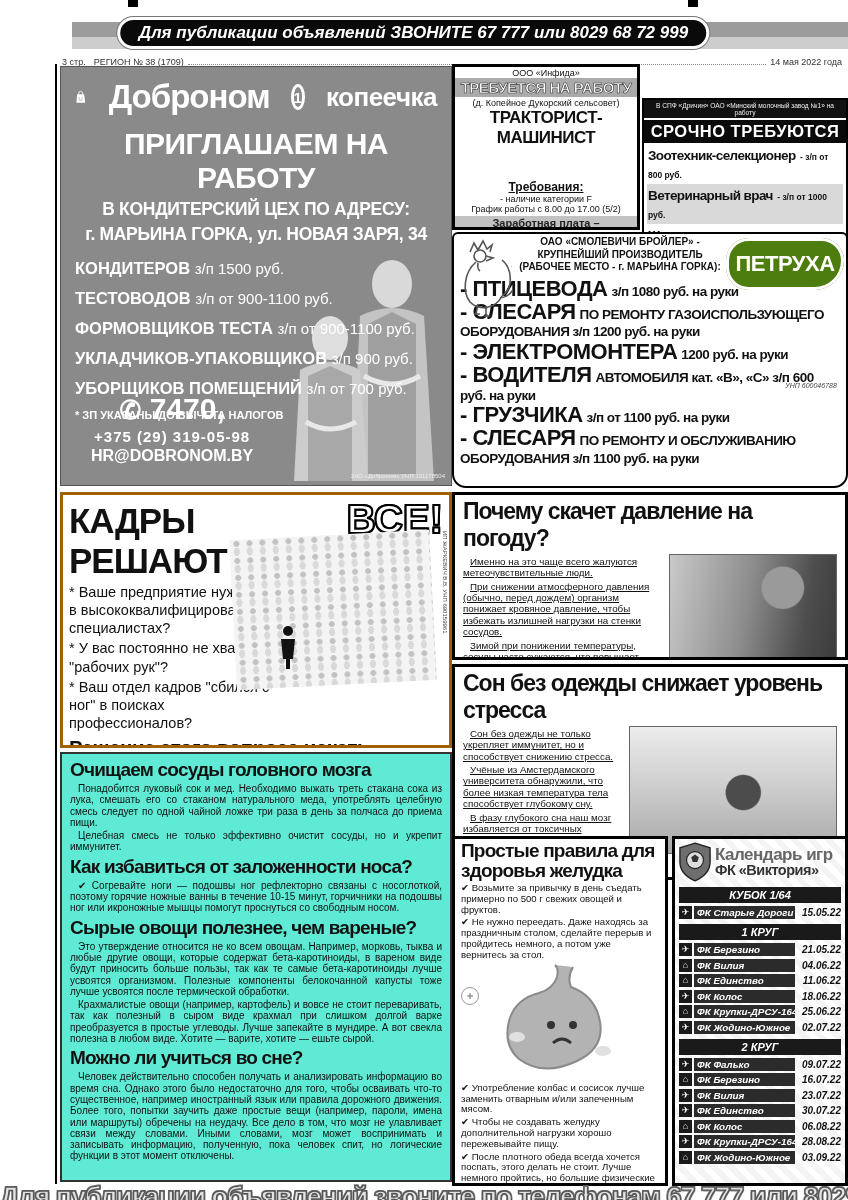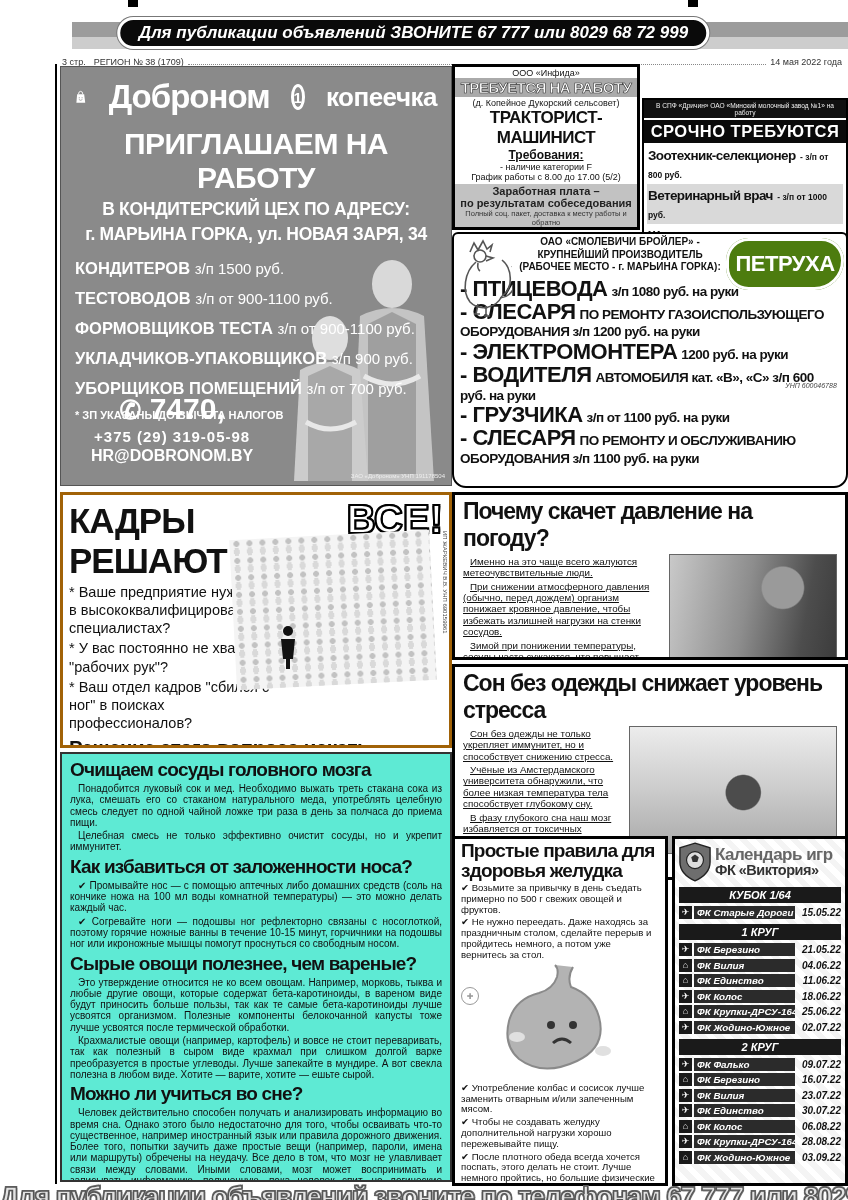--- a/index.html
+++ b/index.html
@@ -64,21 +64,21 @@
   .health h2{font-size:19px;font-weight:900;letter-spacing:-0.8px;margin:3px 0 2px 0;}
   .health p{font-size:10px;line-height:1.13;margin:2px 0;text-align:justify;text-indent:8px;}
   
   .infida{position:absolute;left:452px;top:64px;width:188px;height:166px;border:3px solid #000;
           background:#fff;text-align:center;overflow:hidden;}
   .inf-company{font-size:9px;margin-top:1px;}
   .inf-banner{background:#aaa;color:#fff;font-weight:900;font-size:15px;-webkit-text-stroke:0.6px #333;
               padding:1px 0;letter-spacing:-0.5px;}
   .inf-loc{font-size:9px;margin-top:1px;}
   .inf-pos{font-size:17px;font-weight:900;letter-spacing:-0.5px;}
-  .inf-req{font-size:12px;font-weight:bold;text-decoration:underline;}
+  .inf-req{font-size:12px;font-weight:bold;text-decoration:underline;margin-top:32px;}
   .inf-line{font-size:9px;}
   .inf-salary{background:#c2c2c2;margin-top:2px;padding:1px 2px;}
   .inf-sal-b{font-size:11px;font-weight:900;color:#222;}
   .inf-soc{font-size:7.5px;color:#333;}
   
   .urgent{position:absolute;left:642px;top:64px;width:206px;height:166px;border:2px solid #000;
           background:#fff;overflow:hidden;margin-top:34px;}
   .u-note{background:#111;color:#eee;font-size:6.6px;text-align:center;padding:2px 1px;}
   .u-title{background:#0a0a0a;color:#fff;font-size:16.5px;font-weight:bold;text-align:center;
            padding:2px 0;margin-top:2px;letter-spacing:0.5px;}
@@ -333,21 +333,20 @@
         </div>
       <div class="photo photo-sleep" data-name="sleeping-woman-photo"></div>
     </div>
   </section>
 
   <section class="health" data-name="health-articles">
       <h2 data-name="article-title">Очищаем сосуды головного мозга</h2>
       <p data-name="article-paragraph">Понадобится луковый сок и мед. Необходимо выжать треть стакана сока из лука, смешать его со стаканом натурального меда, употреблять целебную смесь следует по одной чайной ложке три раза в день за полчаса до приема пищи.</p>
       <p data-name="article-paragraph">Целебная смесь не только эффективно очистит сосуды, но и укрепит иммунитет.</p>
       <h2 data-name="article-title">Как избавиться от заложенности носа?</h2>
-      <p data-name="article-paragraph">✔ Промывайте нос — с помощью аптечных либо домашних средств (соль на кончике ножа на 100 мл воды комнатной температуры) — это можно делать каждый час.</p>
       <p data-name="article-paragraph">✔ Согревайте ноги — подошвы ног рефлекторно связаны с носоглоткой, поэтому горячие ножные ванны в течение 10-15 минут, горчичники на подошвы ног или икроножные мышцы помогут проснуться со свободным носом.</p>
       <h2 data-name="article-title">Сырые овощи полезнее, чем вареные?</h2>
       <p data-name="article-paragraph">Это утверждение относится не ко всем овощам. Например, морковь, тыква и любые другие овощи, которые содержат бета-каротиноиды, в вареном виде будут приносить больше пользы, так как те самые бета-каротиноиды лучше усвоятся организмом. Полезные компоненты белокочанной капусты тоже лучше усвоятся после термической обработки.</p>
       <p data-name="article-paragraph">Крахмалистые овощи (например, картофель) и вовсе не стоит переваривать, так как полезный в сыром виде крахмал при слишком долгой варке преобразуется в простые углеводы. Лучше запекайте в мундире. А вот свекла полезна в любом виде. Хотите — варите, хотите — ешьте сырой.</p>
       <h2 data-name="article-title">Можно ли учиться во сне?</h2>
       <p data-name="article-paragraph">Человек действительно способен получать и анализировать информацию во время сна. Однако этого было недостаточно для того, чтобы осваивать что-то существенное, например иностранный язык или правила дорожного движения. Более того, попытки заучить даже простые вещи (например, пароли, имена или маршруты) обречены на неудачу. Все дело в том, что мозг не улавливает связи между словами. Иными словами, мозг может воспринимать и записывать информацию, полученную, пока человек спит, но логические функции в этот момент отключены.</p>
     </section>
 
   <section class="stomach" data-name="stomach-article">
     <div class="st-title" data-name="article-title">

